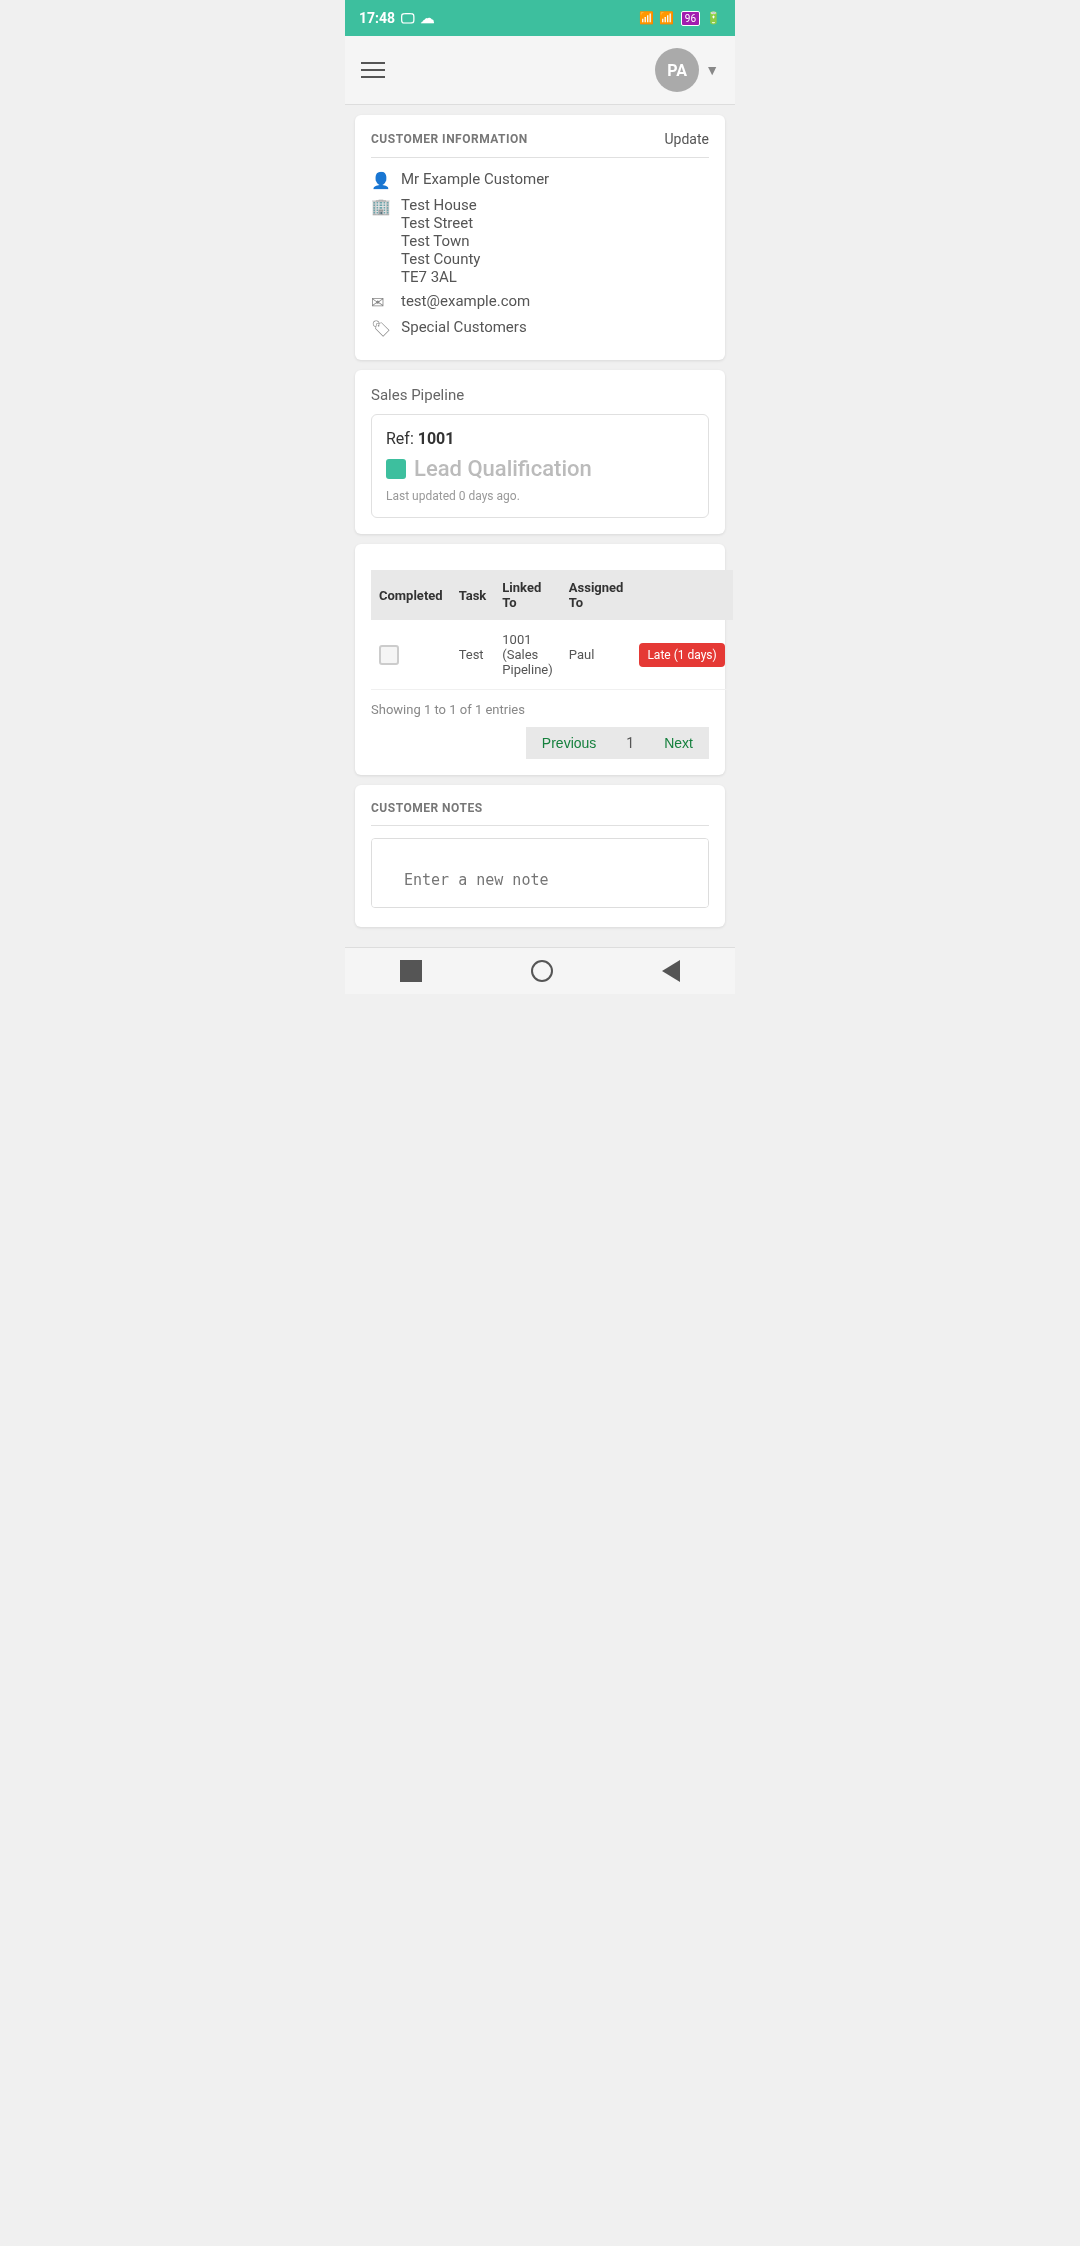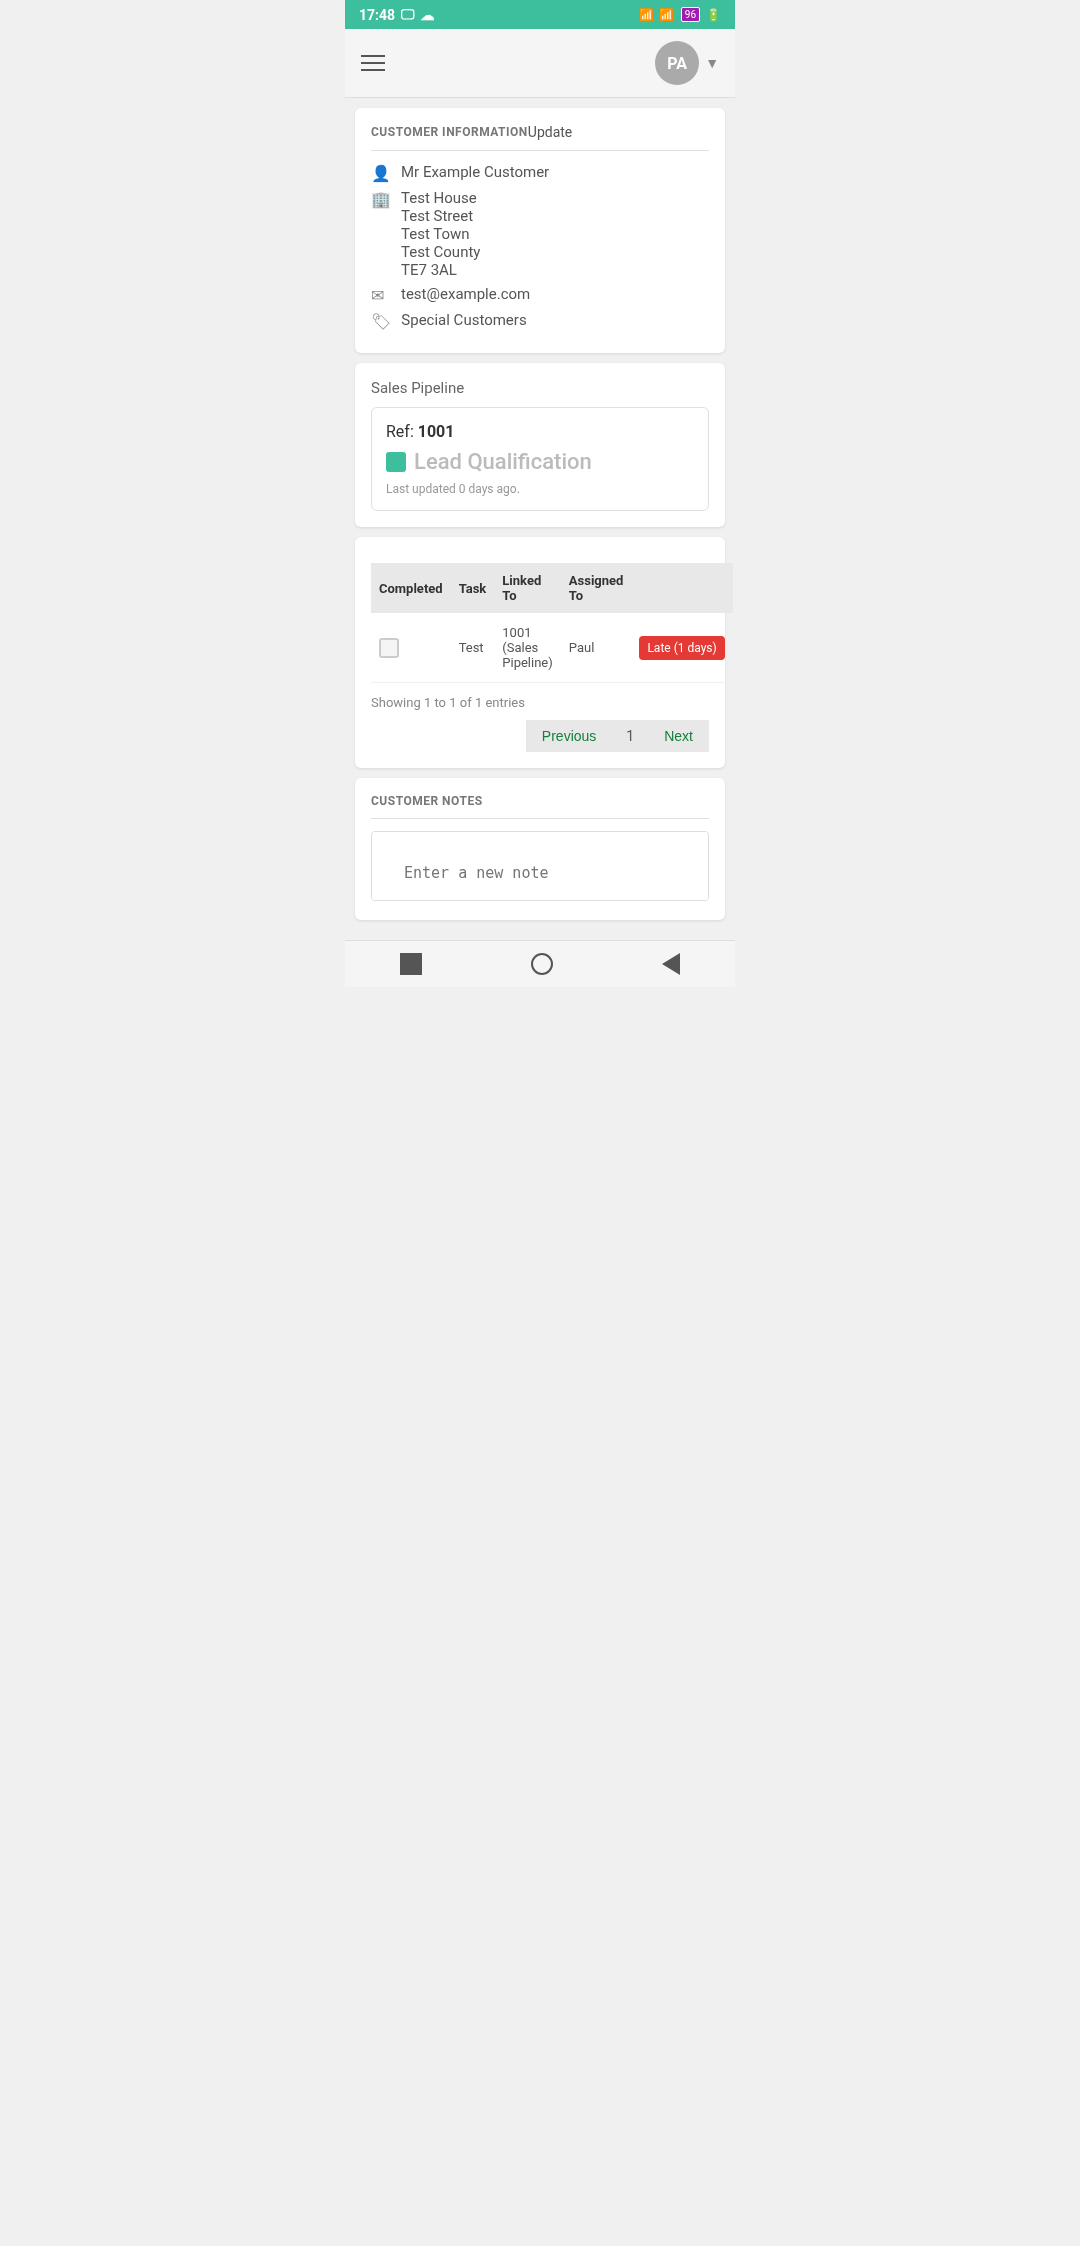--- a/index.html
+++ b/index.html
@@ -15,21 +15,21 @@
     }
 
     
     .status-bar {
       background: #3dbf9e;
       color: white;
       display: flex;
       align-items: center;
       justify-content: space-between;
       padding: 6px 14px;
-      height: 29px;
+      height: 36px;
     }
     .status-left {
       font-size: 14px;
       font-weight: bold;
       display: flex;
       align-items: center;
       gap: 6px;
     }
     .status-right {
       display: flex;
@@ -102,21 +102,21 @@
     .card {
       background: white;
       border-radius: 6px;
       box-shadow: 0 1px 3px rgba(0,0,0,0.1);
       padding: 16px;
     }
 
     .card-header {
       display: flex;
       align-items: center;
-      justify-content: flex-start;
+      justify-content: space-between;
       padding-bottom: 10px;
       border-bottom: 1px solid #e0e0e0;
       margin-bottom: 12px;
     }
     .card-title {
       font-size: 12px;
       font-weight: bold;
       color: #777;
       letter-spacing: 0.5px;
       text-transform: uppercase;

